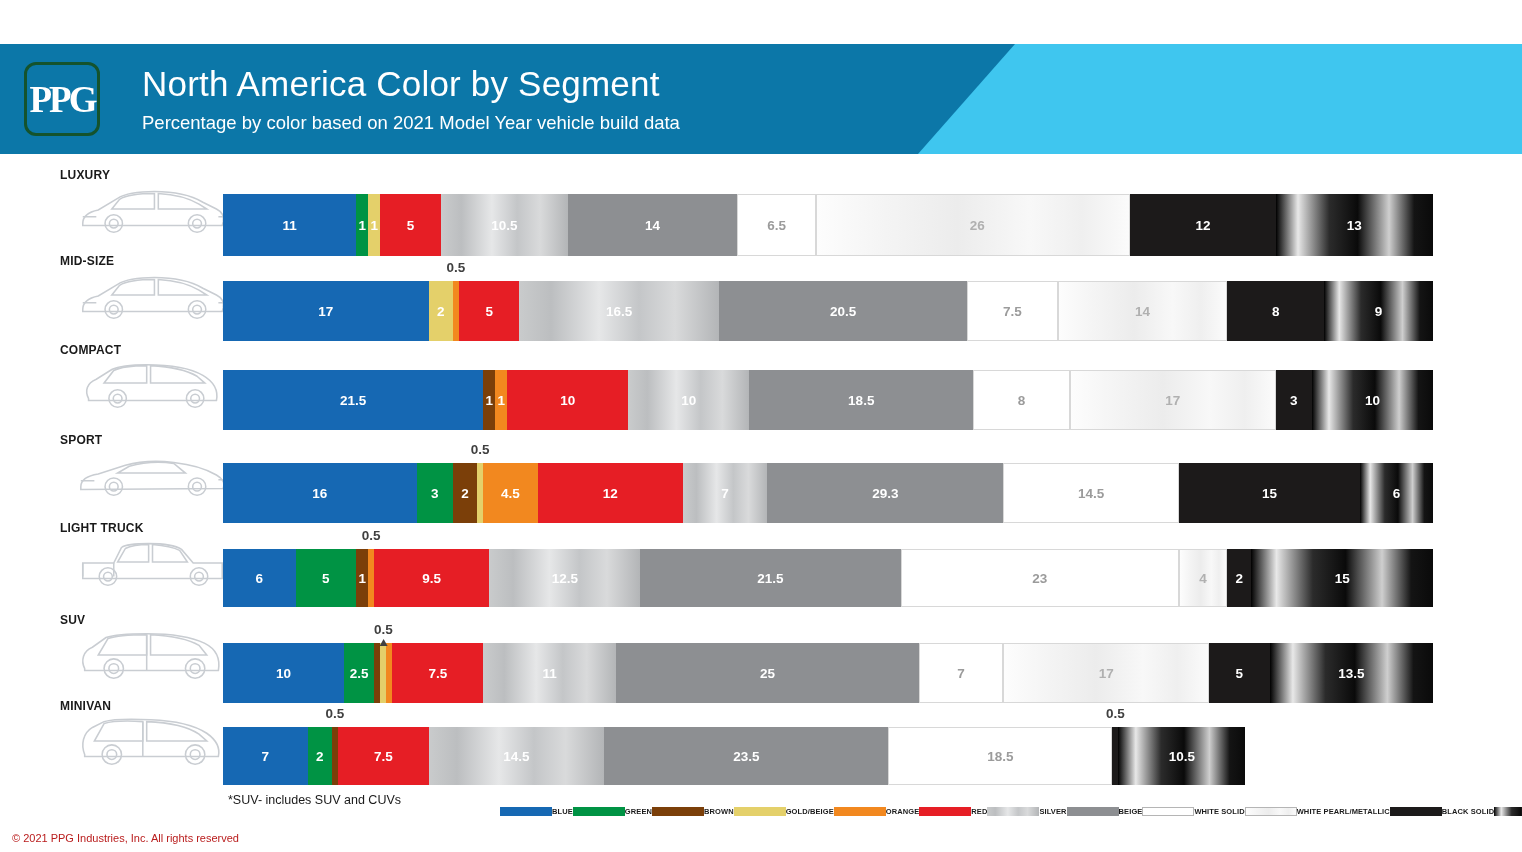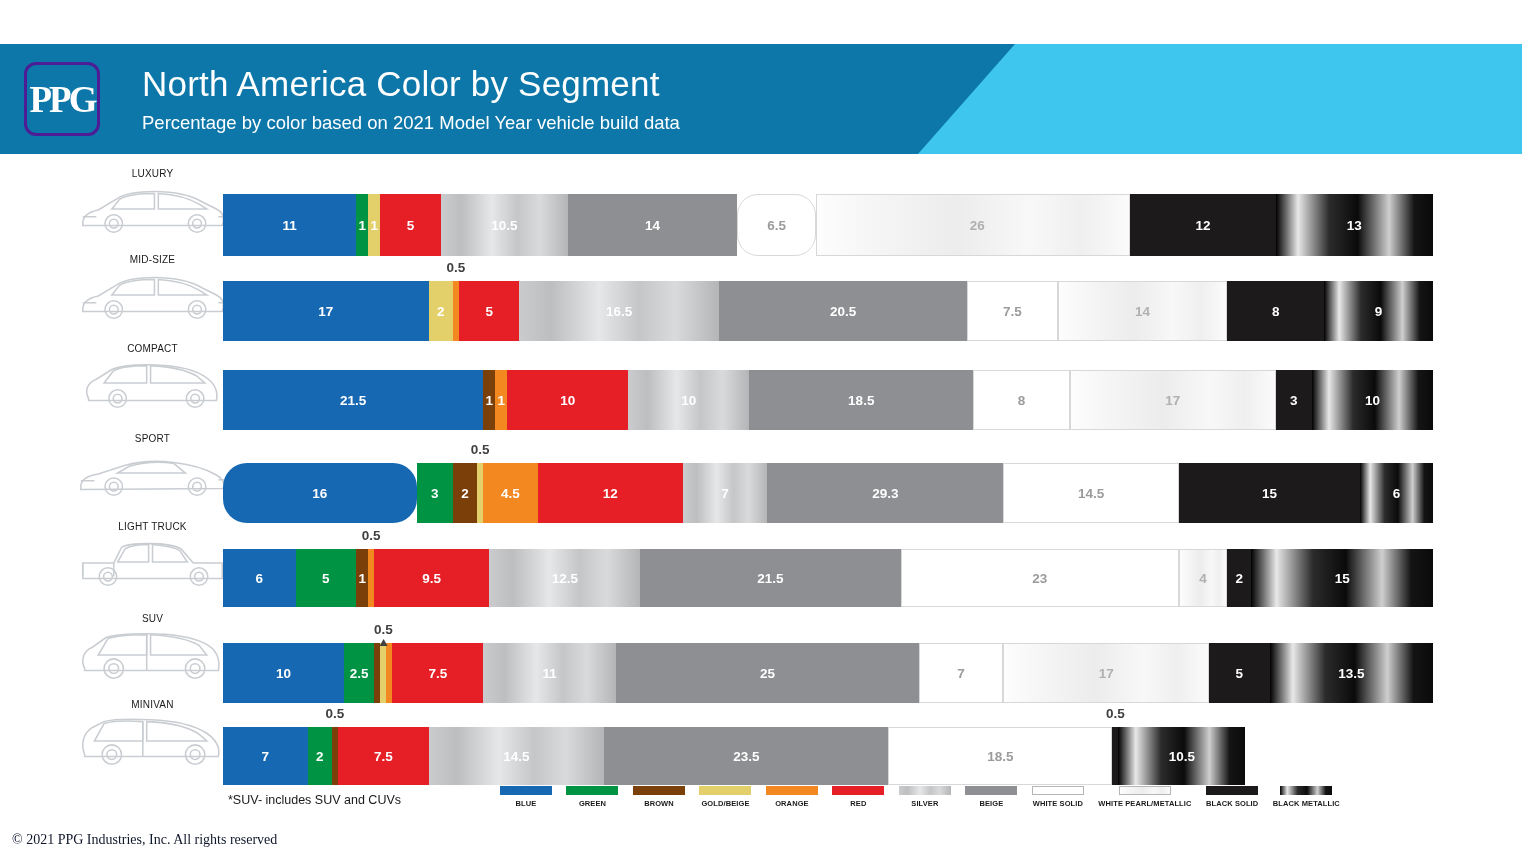--- a/index.html
+++ b/index.html
@@ -22,21 +22,21 @@
     position: absolute;
     left: 0; top: 0;
     width: 1100px; height: 110px;
     background: #0c77a8;
     clip-path: polygon(0 0, 1015px 0, 918px 110px, 0 110px);
   }
   .logo-box {
     position: absolute;
     left: 24px; top: 18px;
     width: 76px; height: 74px;
-    border: 3px solid #4c1d95;
+    border: 3px solid #14532d;
     border-radius: 12px;
     display: flex; align-items: center; justify-content: center;
   }
   .logo-text {
     color: #ffffff;
     font-size: 37px;
     font-weight: bold;
     letter-spacing: -3px;
     font-family: "Liberation Serif", serif;
   }
@@ -58,23 +58,22 @@
 
   
   .chart { position: absolute; left: 0; top: 154px; width: 1522px; height: 640px; }
 
   .row { position: absolute; left: 0; width: 1522px; }
 
   .row-label {
     position: absolute;
     left: 60px;
     width: 185px;
-    text-align: center;
-    font-size: 10px;
-    font-weight: normal;
+    font-size: 12px;
+    font-weight: bold;
     color: #1a1a1a;
     letter-spacing: 0.2px;
   }
   .row-icon {
     position: absolute;
     left: 75px;
     width: 155px;
     height: 52px;
     color: #c9cdd2;
   }
@@ -147,22 +146,22 @@
   
   .legend {
     position: absolute;
     left: 500px; top: 786px;
     width: 840px; height: 30px;
     display: flex;
     justify-content: space-between;
   }
   .legend-item {
     display: flex;
-    flex-direction: column;
-    align-items: center;
+    flex-direction: row;
+    align-items: flex-end;
   }
   .legend-sw { width: 52px; height: 9px; }
   .legend-sw.c-white, .legend-sw.c-pearl { border: 1px solid #b5b5b5; }
   .legend-lb {
     margin-top: 4px;
     font-size: 7.5px;
     font-weight: bold;
     color: #1a1a1a;
     white-space: nowrap;
     letter-spacing: 0.1px;
@@ -170,23 +169,22 @@
 
   .footnote-suv {
     position: absolute;
     left: 228px; top: 793px;
     font-size: 12.5px;
     color: #1a1a1a;
   }
   .footnote-copy {
     position: absolute;
     left: 12px; top: 832px;
-    font-size: 14px;
-    color: #0f172a;
-    font-family: Liberation Serif, serif;
+    font-size: 11px;
+    color: #b91c1c;
   }
 </style>
 </head>
 <body>
 
 <div class="banner">
   <div class="banner-dark"></div>
   <div class="logo-box">
     <span class="logo-text">PPG</span>
   </div>
@@ -223,21 +221,21 @@
         </div>
         <div class="seg c-red" style="flex: 0 0 5%;">
           <span class="seg-val">5</span>
         </div>
         <div class="seg c-silver" style="flex: 0 0 10.5%;">
           <span class="seg-val">10.5</span>
         </div>
         <div class="seg c-gray" style="flex: 0 0 14%;">
           <span class="seg-val">14</span>
         </div>
-        <div class="seg c-white" style="flex: 0 0 6.5%; border-radius: 21px;">
+        <div class="seg c-white" style="flex: 0 0 6.5%;">
           <span class="seg-val">6.5</span>
         </div>
         <div class="seg c-pearl" style="flex: 0 0 26%; padding-left: 8px;">
           <span class="seg-val">26</span>
         </div>
         <div class="seg c-bsolid" style="flex: 0 0 12%;">
           <span class="seg-val">12</span>
         </div>
         <div class="seg c-bmet" style="flex: 0 0 13%;">
           <span class="seg-val">13</span>
@@ -350,21 +348,21 @@
             <path d="M56 17 C70 13 88 12 102 14 L114 24 L44 24 Z"></path>
             <circle cx="40" cy="38" r="9"></circle>
             <circle cx="40" cy="38" r="4.5"></circle>
             <circle cx="126" cy="38" r="9"></circle>
             <circle cx="126" cy="38" r="4.5"></circle>
             <path d="M6 32 L20 32 M148 31 L155 31"></path>
           </g>
         </svg>
       </div>
       <div class="bar" style="top: 30px; height: 60px;">
-        <div class="seg c-blue" style="flex: 0 0 16%; border-radius: 24px;">
+        <div class="seg c-blue" style="flex: 0 0 16%;">
           <span class="seg-val">16</span>
         </div>
         <div class="seg c-green" style="flex: 0 0 3%;">
           <span class="seg-val">3</span>
         </div>
         <div class="seg c-brown" style="flex: 0 0 2%;">
           <span class="seg-val">2</span>
         </div>
         <div class="seg c-gold" style="flex: 0 0 0.5%;">
           <span class="callout">0.5</span>

